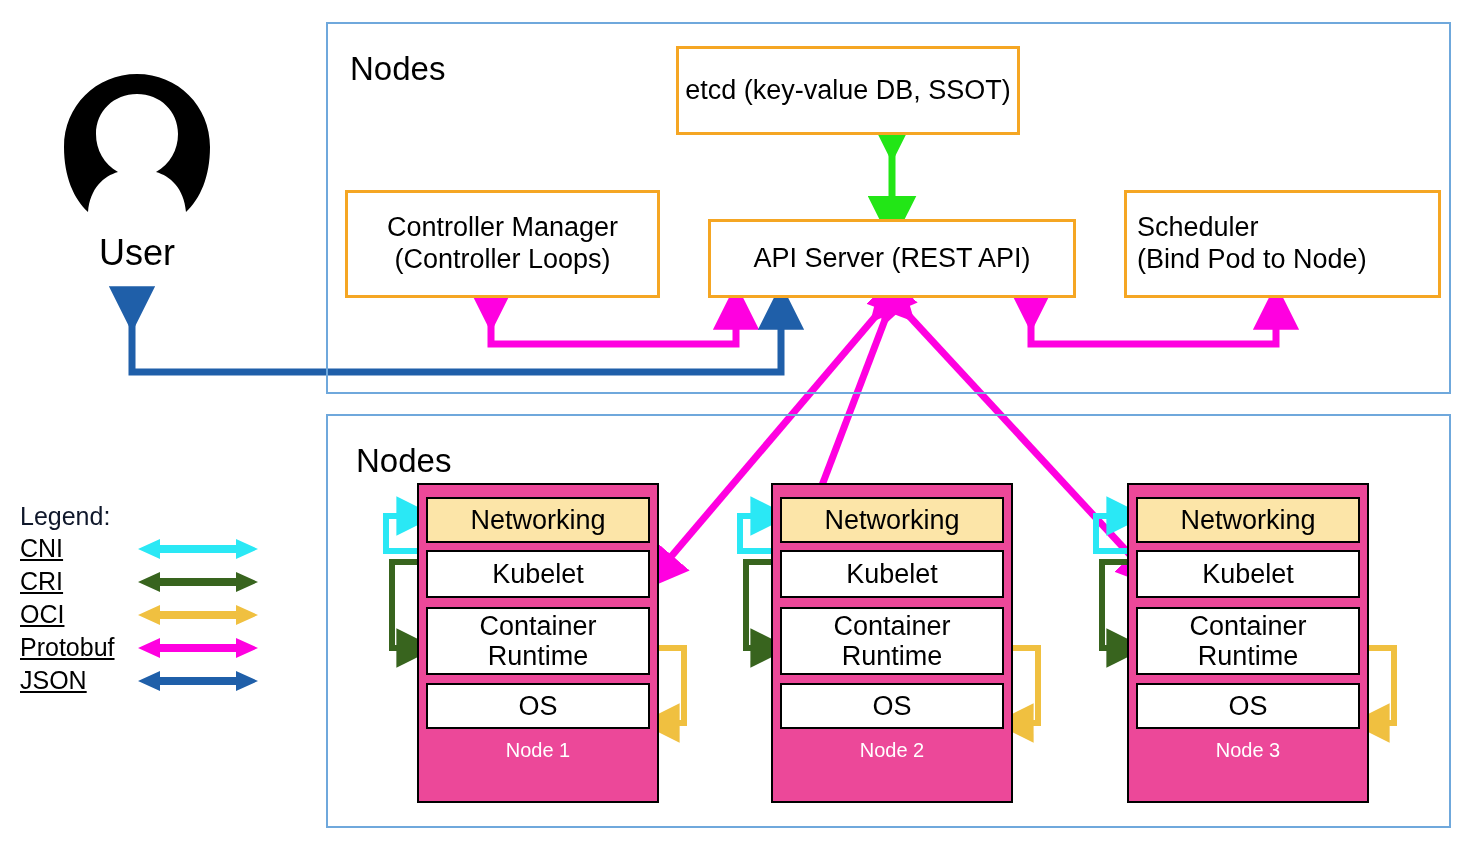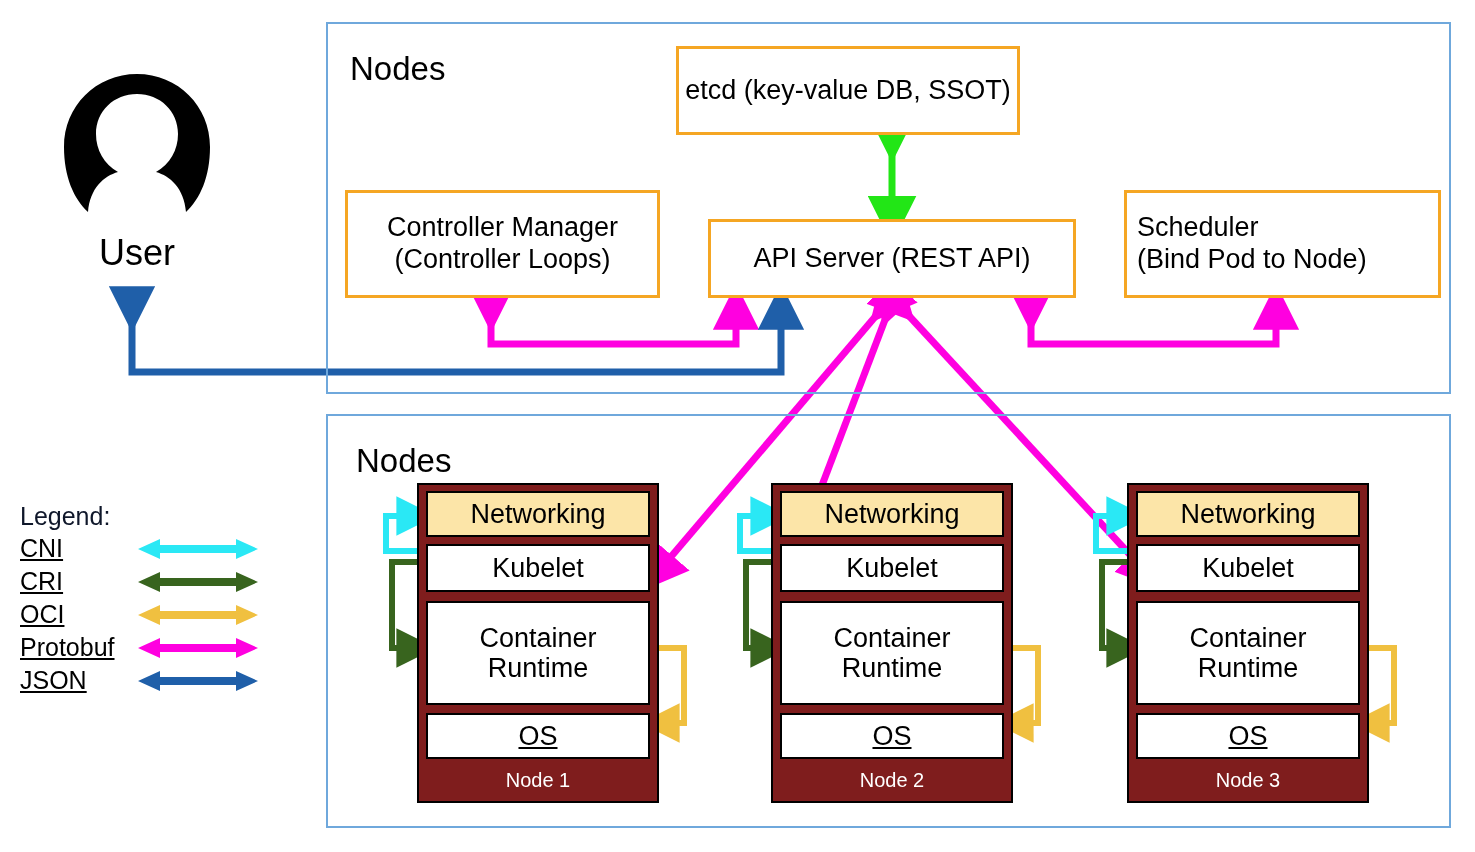--- a/index.html
+++ b/index.html
@@ -70,44 +70,44 @@
     top: 232px;
     width: 150px;
     text-align: center;
     font-size: 36px;
     color: #000000;
   }
 
   
   .node-card {
     position: absolute;
-    background: #7f1d1d;
+    background: #ec4899;
     border: 2px solid #000000;
     box-sizing: border-box;
-    padding: 6px 7px 0 7px;
+    padding: 12px 7px 0 7px;
   }
   .node-layer {
     background: #ffffff;
     border: 2px solid #000000;
     box-sizing: border-box;
     text-align: center;
     font-size: 27px;
     color: #000000;
     display: flex;
     align-items: center;
     justify-content: center;
     line-height: 1.12;
   }
   .node-layer.networking {
     background: #fce5a8;
   }
   .layer-net   { height: 46px; margin-bottom: 7px; }
   .layer-kube  { height: 48px; margin-bottom: 9px; align-items: center; }
-  .layer-crt   { height: 104px; margin-bottom: 8px; }
-  .layer-os    { height: 46px; margin-bottom: 8px; text-decoration: underline; }
+  .layer-crt   { height: 68px; margin-bottom: 8px; }
+  .layer-os    { height: 46px; margin-bottom: 8px; }
   .node-name {
     text-align: center;
     font-size: 20px;
     color: #ffffff;
     line-height: 1.1;
     padding-top: 2px;
   }
 
   
   #legend {

